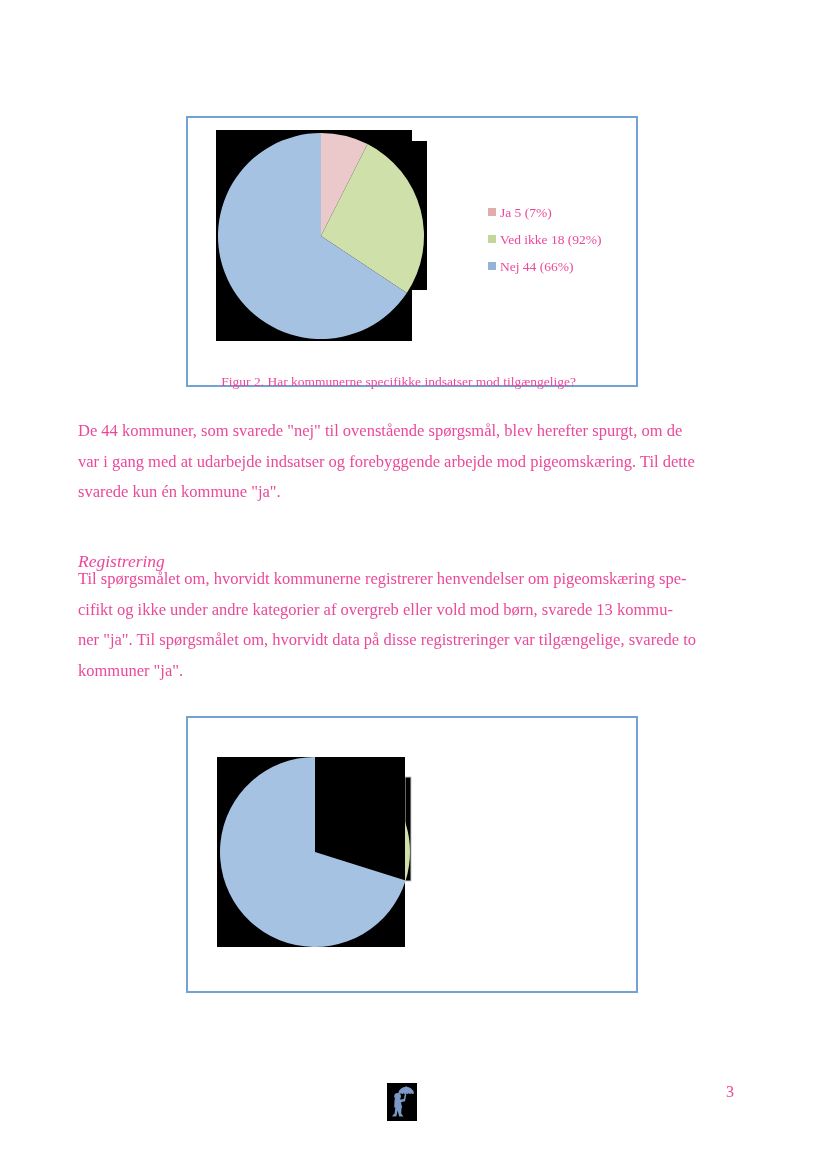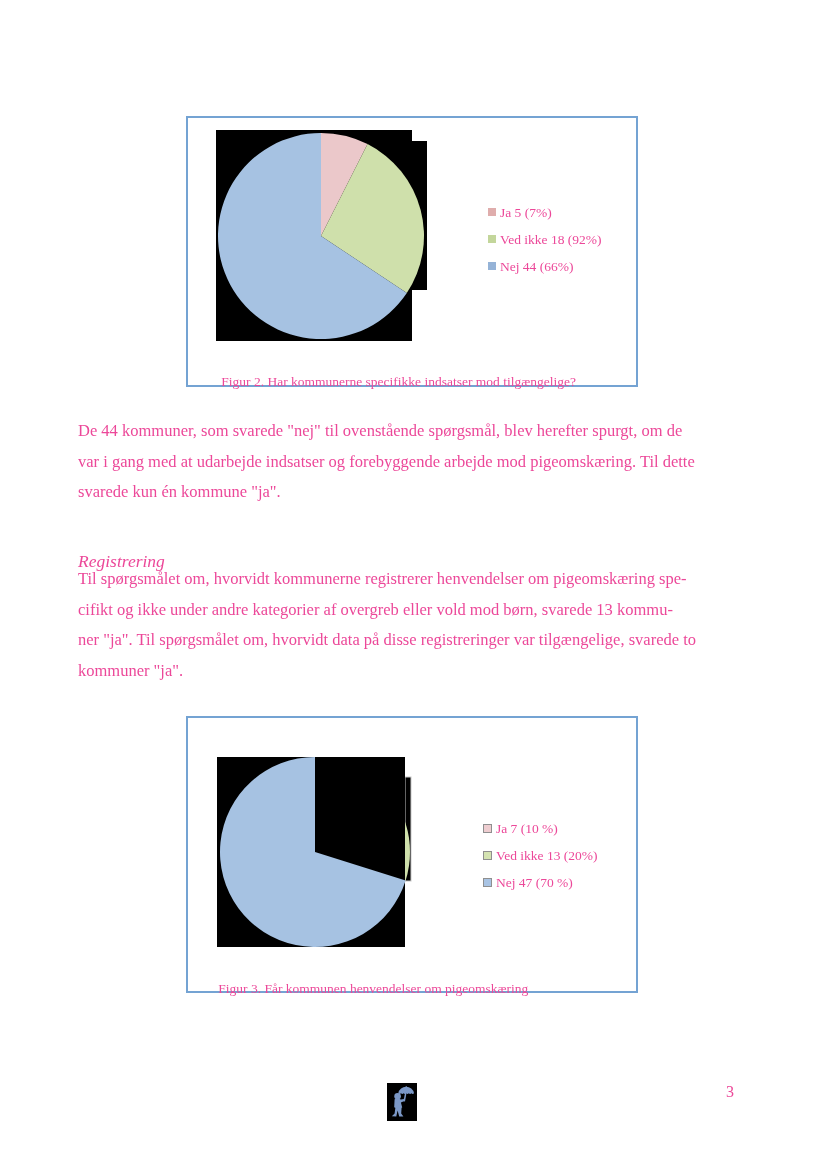--- a/index.html
+++ b/index.html
@@ -85,37 +85,20 @@
       <rect x="217" y="59" width="6" height="104" stroke-width="1" fill="#000000" stroke="#c8c8c8"></rect>
       <g id="fig3-under">
           <path d="M127,134 L127.00,39.00 A95,95 0 0 1 184.98,58.74 Z" fill="#ebc8ca"></path>
           <path d="M127,134 L184.98,58.74 A95,95 0 0 1 217.62,162.51 Z" fill="#cfe0ab"></path>
         </g>
       <rect x="29" y="39" width="188" height="190" fill="#000000"></rect>
       <g id="fig3-top">
           <path d="M127,134 L217.62,162.51 A95,95 0 1 1 127.00,39.00 Z" fill="#a6c2e2"></path>
         </g>
     </svg>
-    <div class="legend legend-3" style="left:295px;top:103px;">
-      <div class="legend-row">
-        <span class="swatch" style="background: rgb(238, 205, 208);"></span>
-        <span>Ja 7 (10 %)</span>
-      </div>
-      <div class="legend-row">
-        <span class="swatch" style="background: rgb(212, 227, 177);"></span>
-        <span>Ved ikke 13 (20%)</span>
-      </div>
-      <div class="legend-row">
-        <span class="swatch" style="background: rgb(169, 196, 228);"></span>
-        <span>Nej 47 (70 %)</span>
-      </div>
-    </div>
-    <div class="caption" style="left:10px;top:247px;">
-      <span class="cap-label">Figur 3.</span><span> Får kommunen henvendelser om pigeomskæring</span>
-    </div>
   </div>
 
   <svg class="footer-logo" viewBox="0 0 30 38">
     <rect x="0" y="0" width="30" height="38" fill="#000000"></rect>
     <g fill="#7b98c7">
       <path d="M11.3 10.2 A8 8 0 0 1 27 10.2 Q25.7 11.6 24.4 10.2 Q23.1 11.6 21.8 10.2 Q20.5 11.6 19.2 10.2 Q17.9 11.6 16.6 10.2 Q15.3 11.6 14 10.2 Q12.6 11.6 11.3 10.2 Z"></path>
       <rect x="18.7" y="3.2" width="1.1" height="2.2"></rect>
       <path d="M19.6 9.5 L18 18.5 L16.4 18.2 L18.2 9.3 Z"></path>
       <circle cx="10.6" cy="13.2" r="3.3"></circle>
       <path d="M7.6 16.2 Q10.8 14.4 13.9 16.6 L16.8 16 L17.4 18 L13.9 19.6 L15.2 24.5 Q11 27 7.2 24.2 Z"></path>

